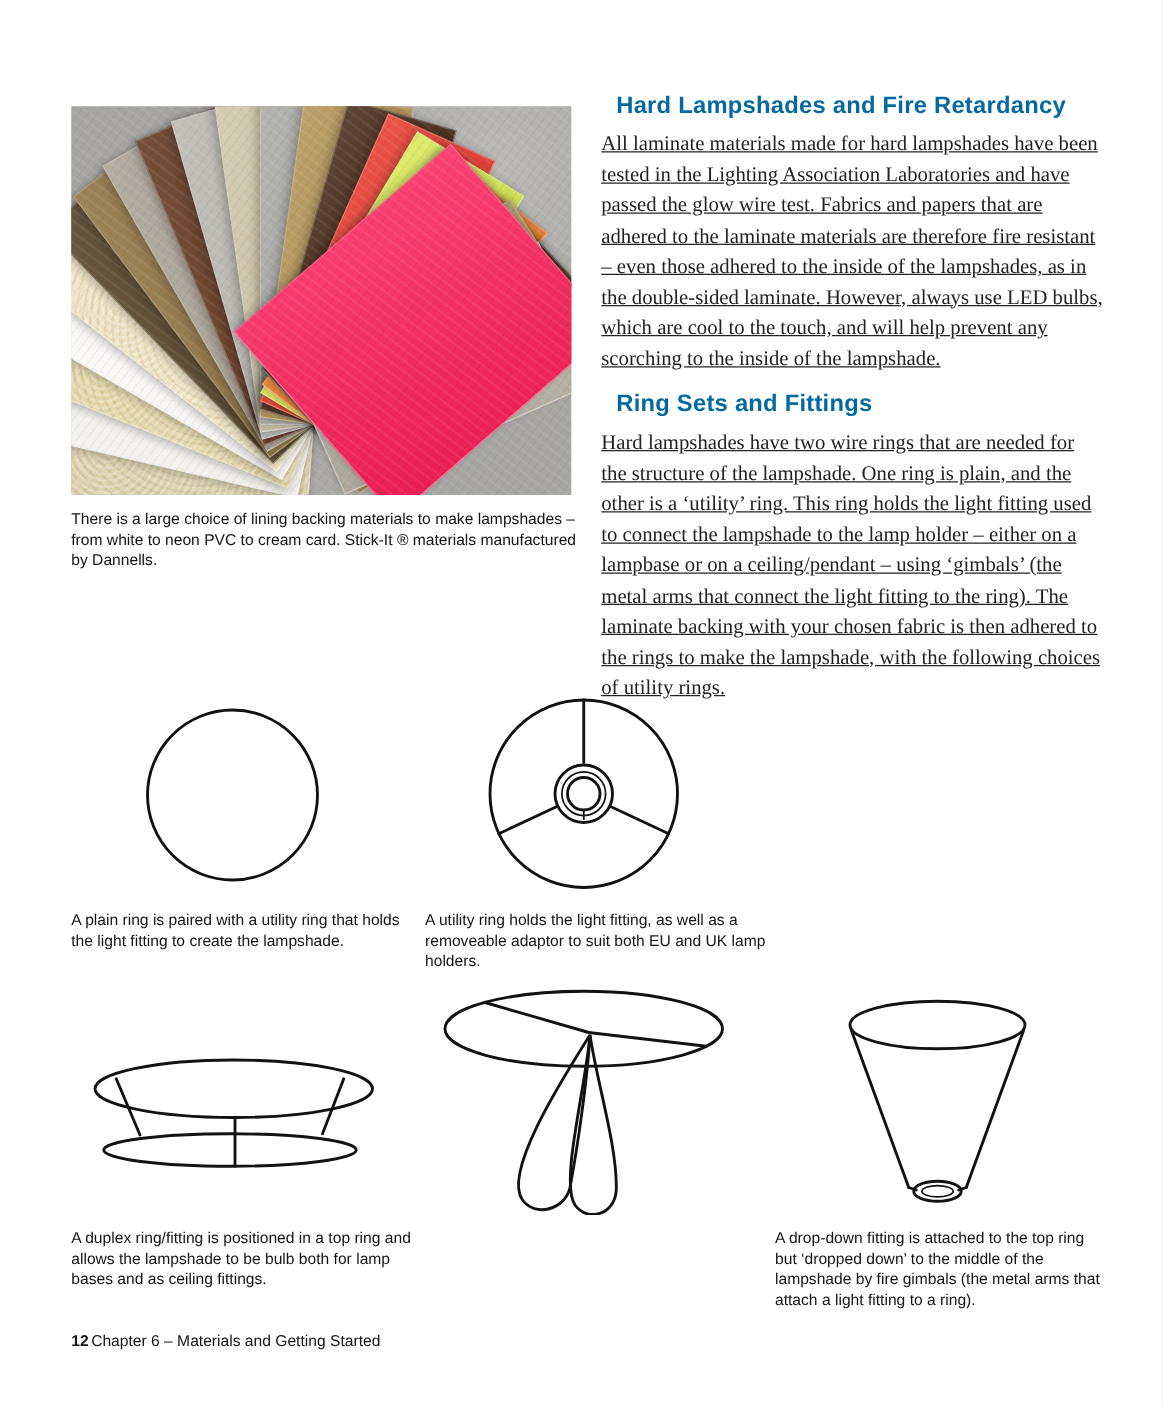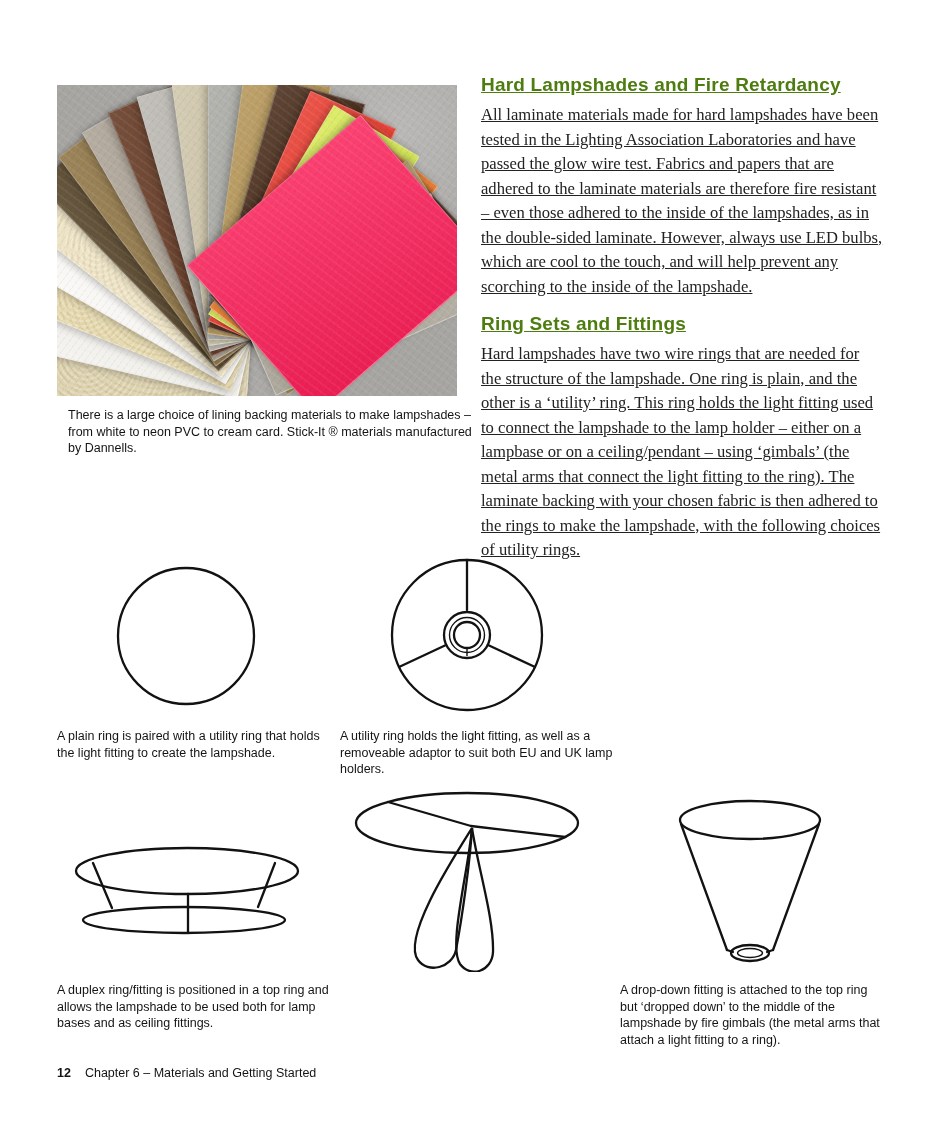--- a/index.html
+++ b/index.html
@@ -31,27 +31,27 @@
     border:1px solid rgba(255,255,255,.28);
     background-image:linear-gradient(105deg, rgba(255,255,255,.16), rgba(0,0,0,.07));
   }
   .sheet.textured{
     background-image:
       repeating-radial-gradient(circle at 30% 30%, rgba(255,255,255,.25) 0 2px, transparent 2px 5px),
       repeating-radial-gradient(circle at 70% 60%, rgba(120,95,40,.10) 0 2px, transparent 2px 6px);
   }
   .photo-caption{
     position:absolute; left:57px; top:407px; width:404px;
-    font-size:12.5px; line-height:16.5px; color:#141414;margin-left:11px;
+    font-size:12.5px; line-height:16.5px; color:#141414;
   }
   
   .text-col{ position:absolute; left:481px; top:74px; width:402px; }
   .section-heading{
-    font-size:19px; font-weight:bold; color:#4d7c0f;
-    letter-spacing:.2px; margin:0 0 7px 0;text-decoration:underline;
+    font-size:19px; font-weight:bold; color:#0369a1;
+    letter-spacing:.2px; margin:0 0 7px 12px;
   }
   .section-body{
     font-family:"Liberation Serif", serif;
     font-size:16.6px; line-height:24.5px; color:#222;
     margin:0 0 14px 0;
     text-decoration:underline;
   }
   
   .figure{ position:absolute; }
   .figure svg{ display:block; }
@@ -64,21 +64,21 @@
   .f4{left:57px;  top:788px; width:281px;}
   .f5{left:340px; top:788px; width:277px;}
   .f6{left:620px; top:788px; width:260px;}
   .f1 .fig-caption, .f2 .fig-caption, .f3 .fig-caption{margin-top:13px;}
   .f4 .fig-caption, .f5 .fig-caption, .f6 .fig-caption{margin-top:10px;}
   .diagram-stroke{fill:none; stroke:#121212; stroke-width:2.3; stroke-linecap:round;}
   .diagram-thin{fill:none; stroke:#121212; stroke-width:1.4;}
   
   .footer{
     position:absolute; left:57px; top:1066px; font-size:12.5px; color:#141414;
-    display:flex; gap:14px; align-items:baseline;
+    display:flex; gap:2px; align-items:baseline;
   }
   .page-number{font-weight:bold;}
 </style>
 </head>
 <body>
 
 <div class="page">
 
   <div class="photo">
     <div style="position:absolute;inset:0;">
@@ -137,21 +137,21 @@
 
 
   <div class="figure f4">
     <svg width="281" height="184" viewBox="0 0 281 184">
       <ellipse class="diagram-stroke" cx="130" cy="83" rx="111" ry="23"></ellipse>
       <line class="diagram-stroke" x1="36" y1="75" x2="55" y2="120"></line>
       <line class="diagram-stroke" x1="218" y1="75" x2="201" y2="119"></line>
       <line class="diagram-stroke" x1="131" y1="106" x2="131" y2="145"></line>
       <ellipse class="diagram-stroke" cx="127" cy="132" rx="101" ry="13"></ellipse>
     </svg>
-    <div class="fig-caption">A duplex ring/fitting is positioned in a top ring and allows the lampshade to be used both for lamp bases and as ceiling fittings.</div>
+    <div class="fig-caption">A duplex ring/fitting is positioned in a top ring and allows the lampshade to be bulb both for lamp bases and as ceiling fittings.</div>
   </div>
 
   <div class="figure f5">
     <svg width="277" height="184" viewBox="0 0 277 184">
       <ellipse class="diagram-stroke" cx="127" cy="35" rx="111" ry="30"></ellipse>
       <line class="diagram-stroke" x1="48" y1="14" x2="131" y2="38"></line>
       <line class="diagram-stroke" x1="131" y1="38" x2="225" y2="49"></line>
       <path class="diagram-stroke" d="M132,40 C110,75 62,150 78,172 C88,186 112,180 116,162 C122,130 130,75 132,40 Z"></path>
       <path class="diagram-stroke" d="M132,40 C128,85 108,158 120,176 C130,190 152,184 153,164 C154,130 138,80 132,40 Z"></path>
     </svg>

